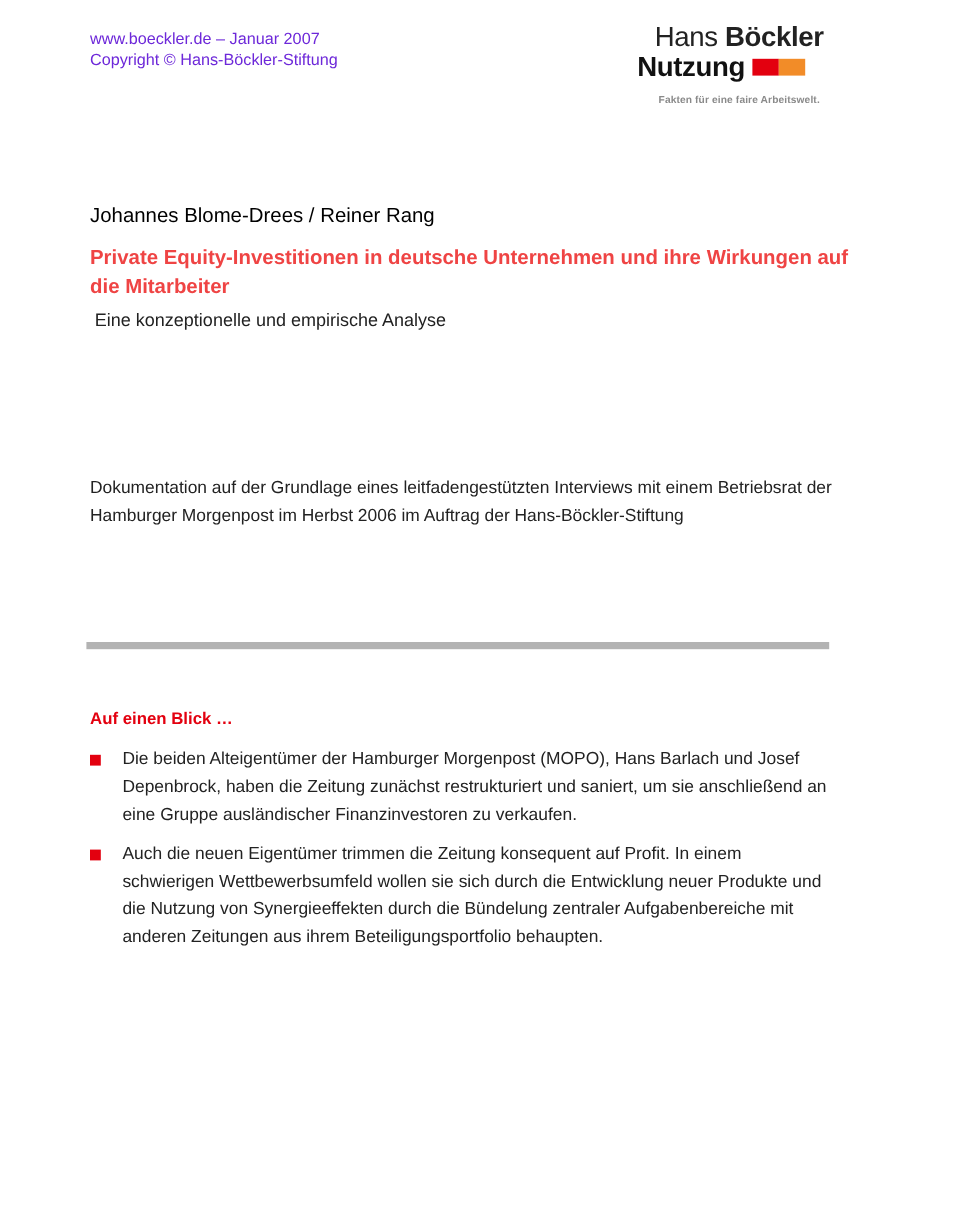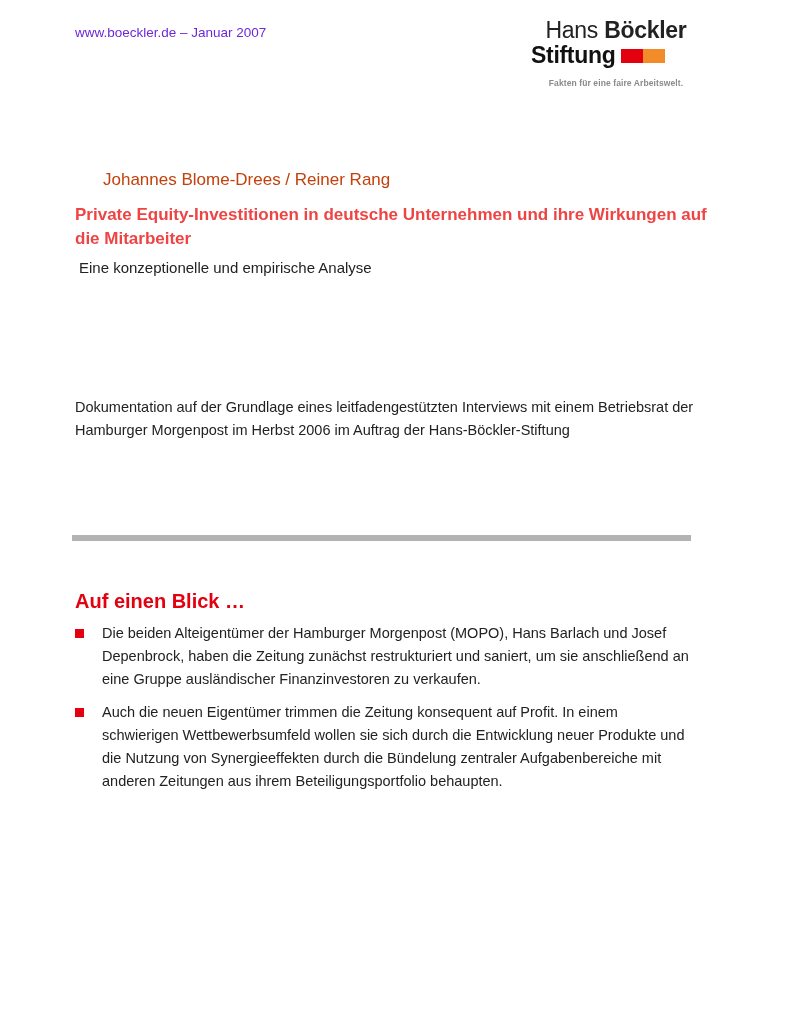--- a/index.html
+++ b/index.html
@@ -7,42 +7,43 @@
          font-family: "Liberation Sans", sans-serif; color: #1a1a1a; }
   .header-left { position: absolute; left: 75px; top: 24px; font-size: 13.5px; line-height: 17px; color: #6d28d9; }
   .logo { position: absolute; left: 531px; top: 18px; width: 170px; text-align: center; }
   .logo-line1 { font-size: 23px; line-height: 25px; color: #222; letter-spacing: -0.3px; }
   .logo-line1 b { font-weight: 700; }
   .logo-line2 { font-size: 23px; line-height: 25px; font-weight: 700; color: #111; display: flex; align-items: center; letter-spacing: -0.3px; }
   .logo-bars { display: inline-flex; margin-left: 6px; height: 14px; }
   .bar-red { width: 22px; height: 14px; background: #e3000f; }
   .bar-orange { width: 22px; height: 14px; background: #f28c28; }
   .logo-tagline { font-size: 8.5px; font-weight: 700; color: #8a8a8a; margin-top: 10px; letter-spacing: 0.1px; }
-  .authors { position: absolute; left: 75px; top: 170px; font-size: 17px; color: #c2410c; margin-left: 28px; }
+  .authors { position: absolute; left: 75px; top: 170px; font-size: 17px; color: #000000; }
   .title { position: absolute; left: 75px; top: 203px; width: 640px; font-size: 17px; font-weight: 700; line-height: 24px; color: #ef4444; }
   .subtitle { position: absolute; left: 79px; top: 259px; font-size: 15px; color: #222; }
   .doc-note { position: absolute; left: 75px; top: 396px; width: 630px; font-size: 14.5px; line-height: 22.5px; color: #222; }
   .divider { position: absolute; left: 72px; top: 535px; width: 619px; height: 6px; background: #b3b3b3; }
-  .section-heading { position: absolute; left: 75px; top: 590px; font-size: 20px; font-weight: 700; color: #e3000f; }
+  .section-heading { position: absolute; left: 75px; top: 590px; font-size: 14px; font-weight: 700; color: #e3000f; }
   .bullets { position: absolute; left: 75px; top: 622px; width: 620px; margin: 0; padding: 0; list-style: none; }
   .bullet { display: flex; font-size: 14.5px; line-height: 22.8px; color: #222; margin-bottom: 11px; }
   .bullet-mark { width: 9px; height: 9px; background: #e3000f; flex: 0 0 9px; margin-top: 7px; margin-right: 18px; }
   .bullet-text { flex: 1; }
 </style>
 </head>
 <body>
 
 <div class="header-left">
   <div>www.boeckler.de – Januar 2007</div>
+  <div>Copyright © Hans-Böckler-Stiftung</div>
 </div>
 
 <div class="logo">
   <div class="logo-line1"><span>Hans </span><b>Böckler</b></div>
   <div class="logo-line2">
-    <span>Stiftung</span>
+    <span>Nutzung</span>
     <span class="logo-bars">
       <span class="bar-red"></span>
       <span class="bar-orange"></span>
     </span>
   </div>
   <div class="logo-tagline">Fakten für eine faire Arbeitswelt.</div>
 </div>
 
 <div class="authors">Johannes Blome-Drees / Reiner Rang</div>
 <div class="title">Private Equity-Investitionen in deutsche Unternehmen und ihre Wirkungen auf die Mitarbeiter</div>

